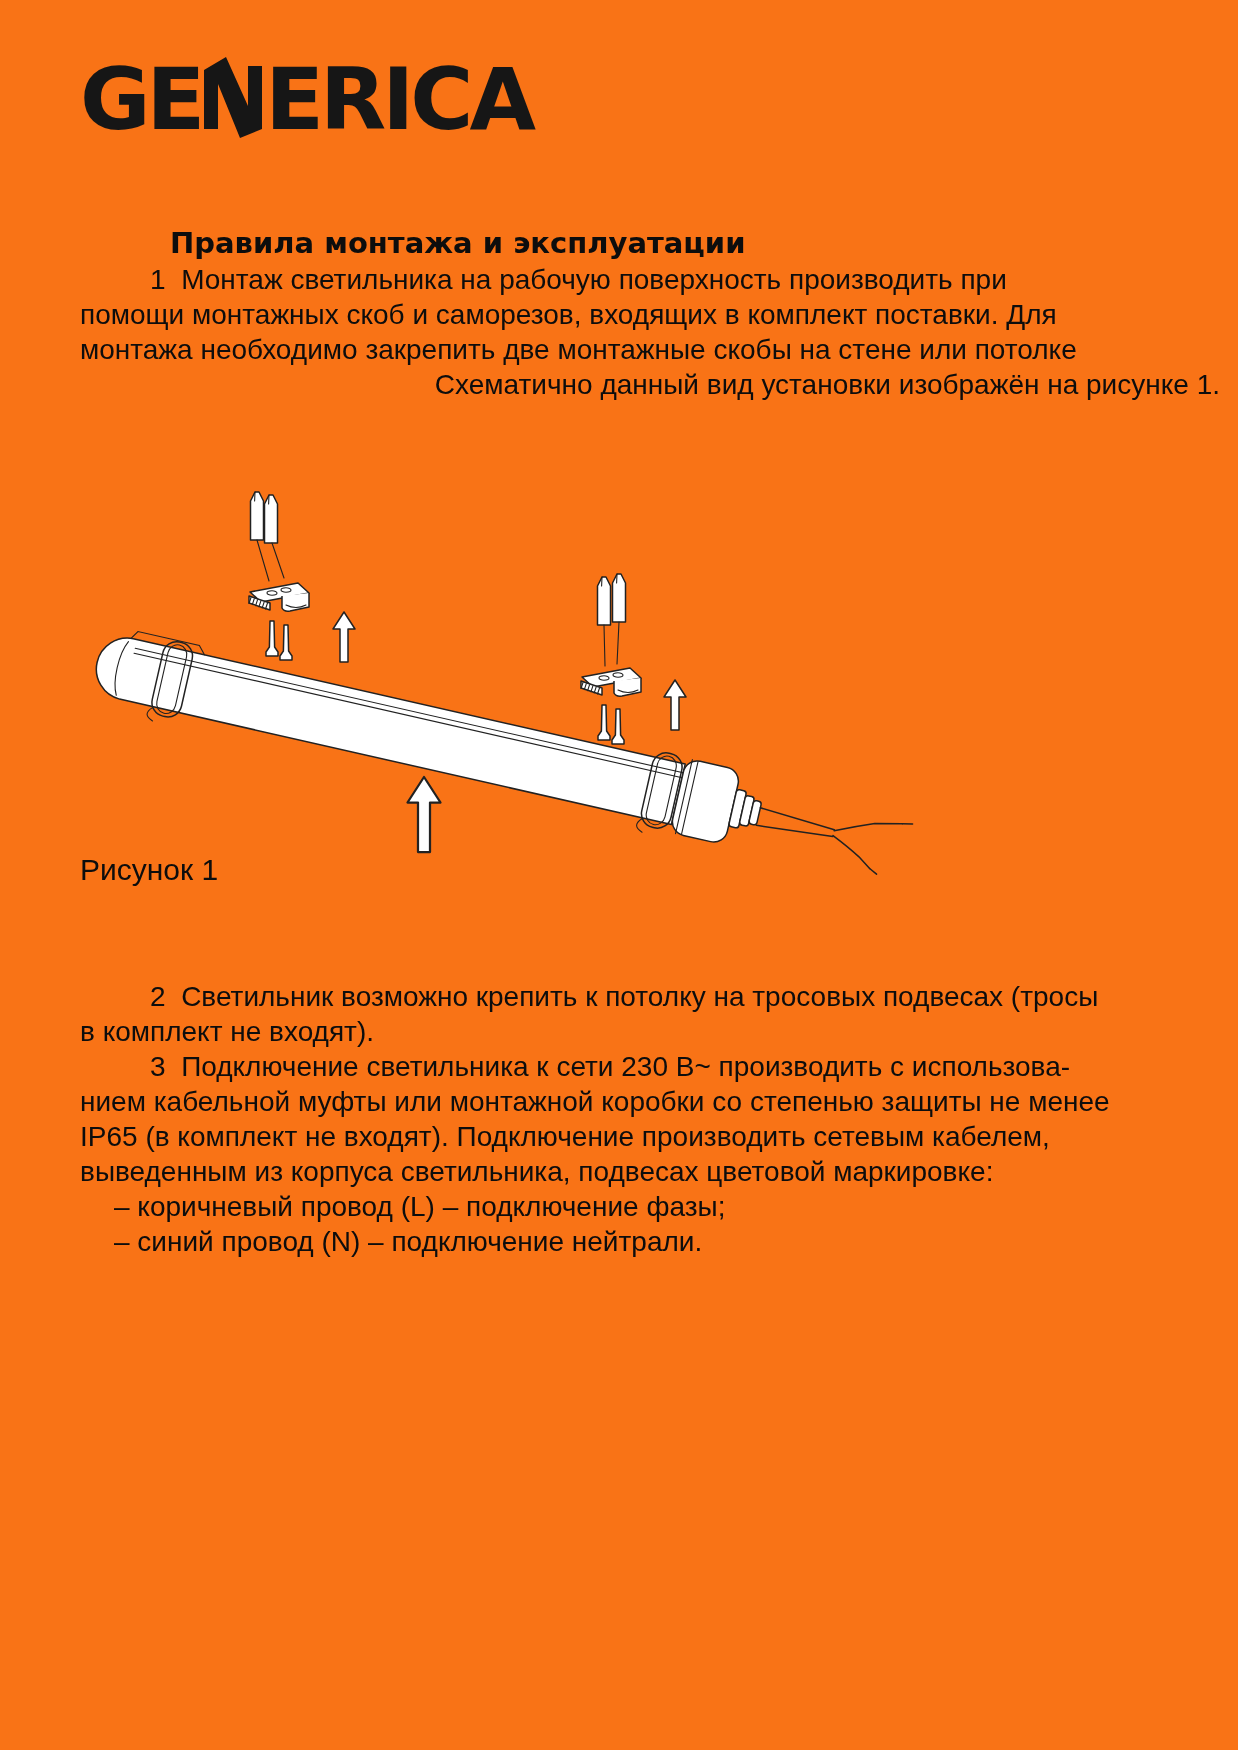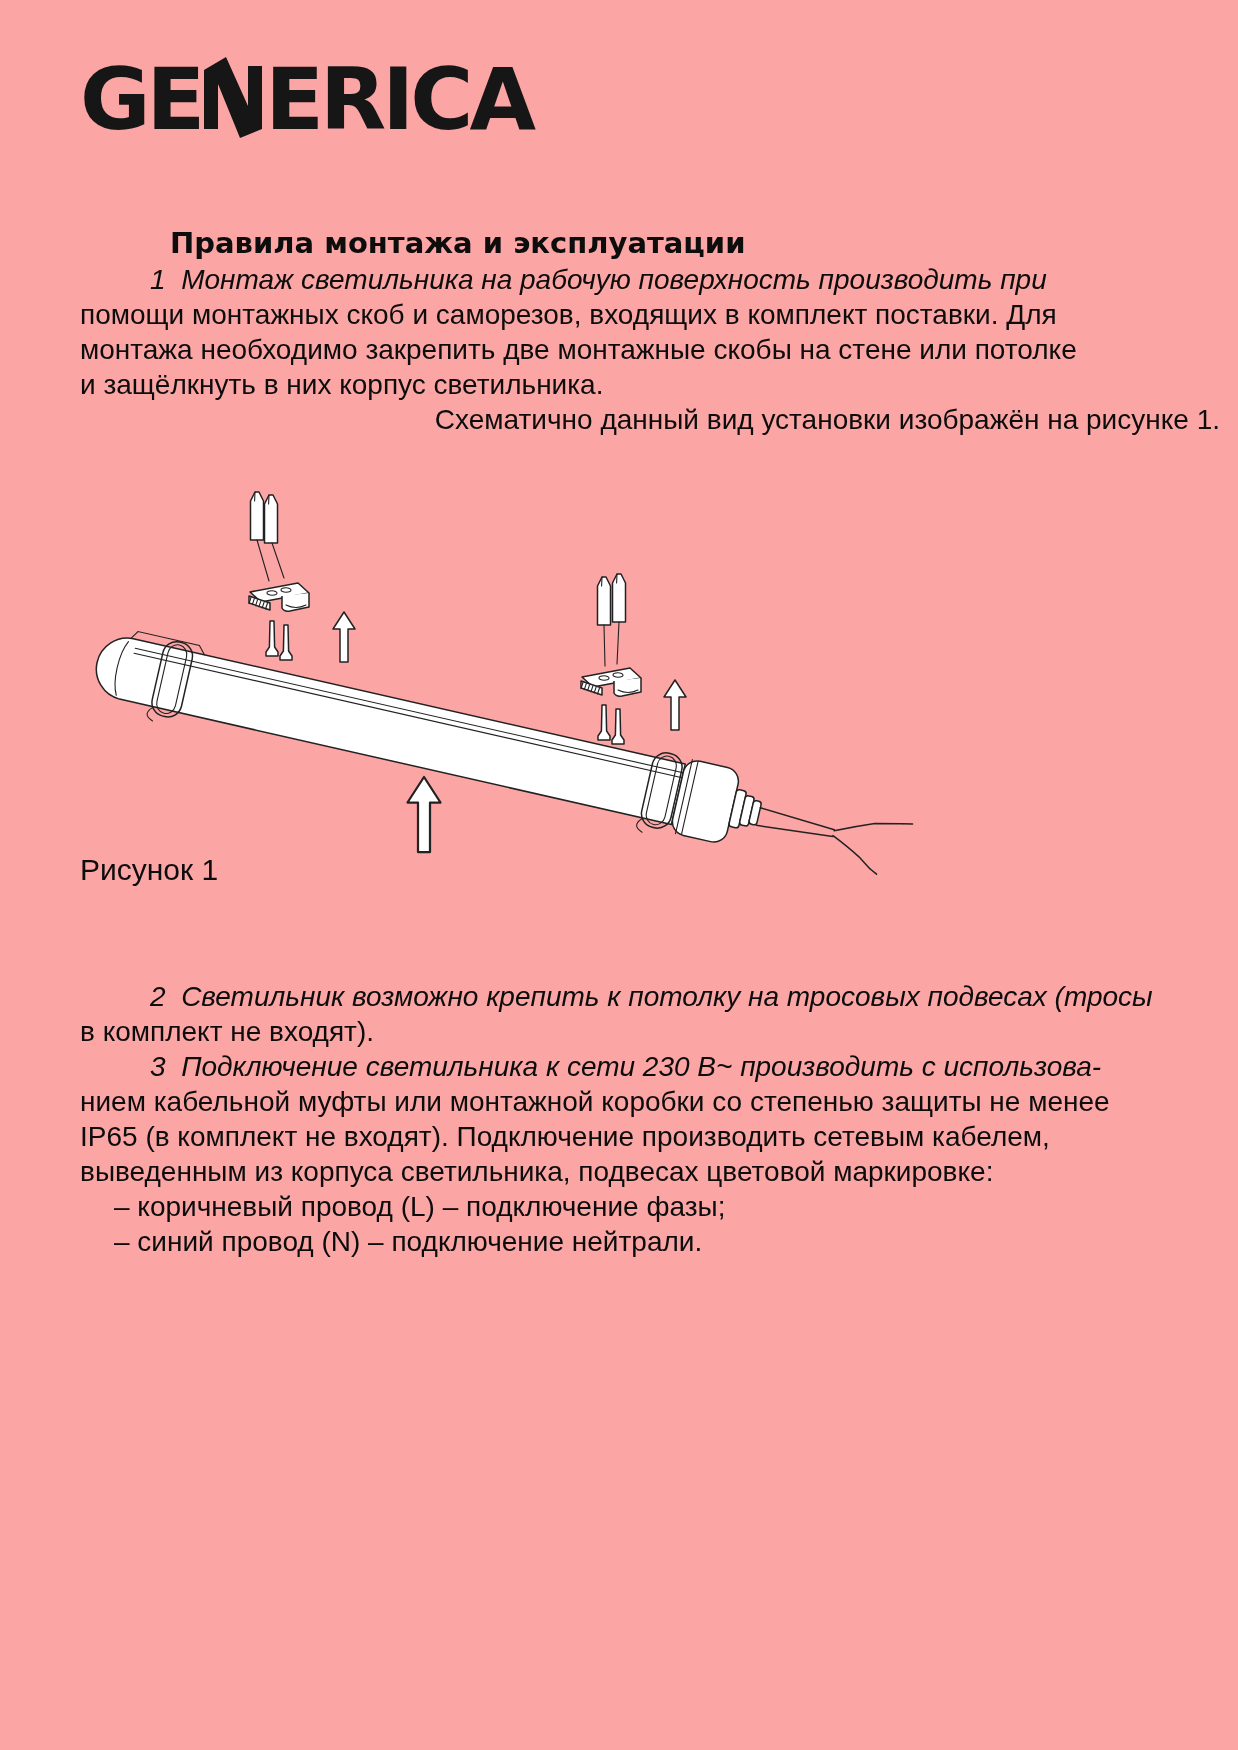--- a/index.html
+++ b/index.html
@@ -1,20 +1,20 @@
 <!DOCTYPE html>
 <html><head>
 <meta charset="utf-8">
 <style>
   html, body { margin: 0; padding: 0; background: #ffffff; }
   .page {
     position: relative;
     width: 1238px;
     height: 1750px;
-    background: #fca5a5;
+    background: #f97316;
     font-family: "Liberation Sans", sans-serif;
     color: #111;
     overflow: hidden;
   }
   .logo {
     position: absolute;
     left: 80px;
     top: 56px;
     font-family: "DejaVu Sans", sans-serif;
     font-weight: bold;
@@ -41,21 +41,21 @@
   .textblock { position: absolute; left: 80px; width: 1140px; }
   .tb-para1  { top: 262px; }
   .tb-para23 { top: 961px; margin-top: 18px; }
   .line {
     height: 35px;
     line-height: 35px;
     font-size: 28px;
     white-space: pre;
     color: #0d0d0d;
   }
-  .indent-num  { text-indent: 70px; font-style: italic; }
+  .indent-num  { text-indent: 70px; }
   .indent-std  { text-indent: 52px; text-align: right; }
   .indent-dash { text-indent: 34px; }
   .fig-caption {
     position: absolute;
     left: 80px;
     top: 855px;
     font-size: 30px;
     line-height: 30px;
     color: #0d0d0d;
     white-space: pre;
@@ -75,21 +75,20 @@
         <polygon fill="#161616" points="0,72 0,13 22,0 44,49 44,9 58,9 58,72 36,81 14,27 14,72"></polygon>
       </svg><span>ERICA</span>
   </div>
 
   <div class="heading">Правила монтажа и эксплуатации</div>
 
   <div class="textblock tb-para1">
     <div class="line indent-num">1  Монтаж светильника на рабочую поверхность производить при</div>
     <div class="line">помощи монтажных скоб и саморезов, входящих в комплект поставки. Для</div>
     <div class="line">монтажа необходимо закрепить две монтажные скобы на стене или потолке</div>
-    <div class="line">и защёлкнуть в них корпус светильника.</div>
     <div class="line indent-std">Схематично данный вид установки изображён на рисунке 1.</div>
   </div>
 
   <svg class="figure-svg" width="1238" height="430" viewBox="0 0 1238 430">
     <defs>
       <g id="dowel">
         <path class="shp" d="M -6.5 9 L -2 0 L 2 0 L 6.5 9 L 6.5 48 L -6.5 48 Z"></path>
         <line class="thin" x1="-2" y1="0" x2="-2.4" y2="9"></line>
       </g>
       <g id="screw">

